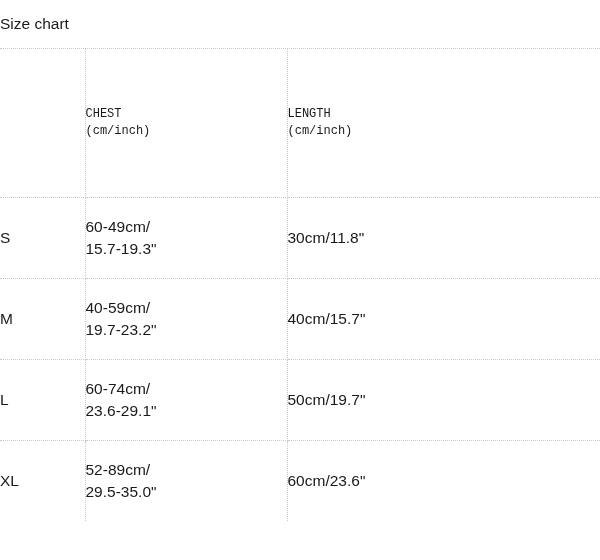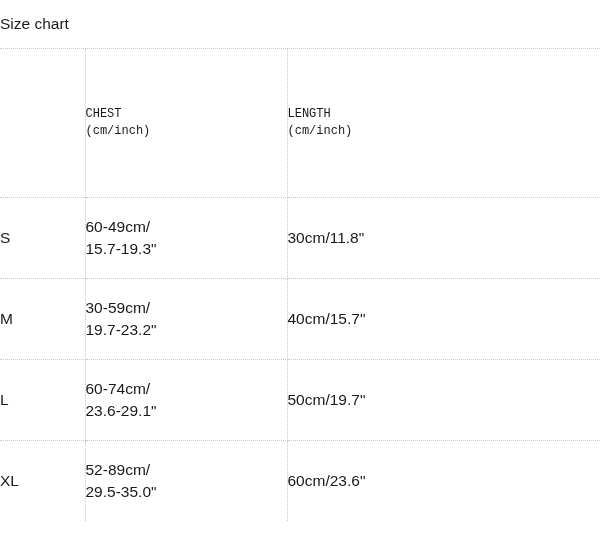--- a/index.html
+++ b/index.html
@@ -106,21 +106,21 @@
         <td>
           <span class="line">60-49cm/</span>
           <span class="line">15.7-19.3"</span>
         </td>
         <td class="last">30cm/11.8"</td>
       </tr>
 
       <tr class="data-row">
         <td class="size-cell">M</td>
         <td>
-          <span class="line">30-59cm/</span>
+          <span class="line">40-59cm/</span>
           <span class="line">19.7-23.2"</span>
         </td>
         <td class="last">40cm/15.7"</td>
       </tr>
 
       <tr class="data-row">
         <td class="size-cell">L</td>
         <td>
           <span class="line">60-74cm/</span>
           <span class="line">23.6-29.1"</span>

